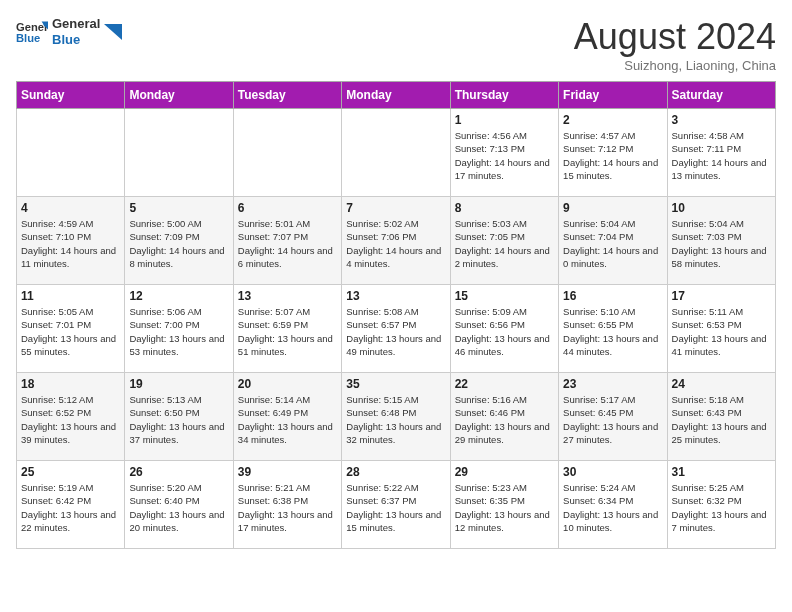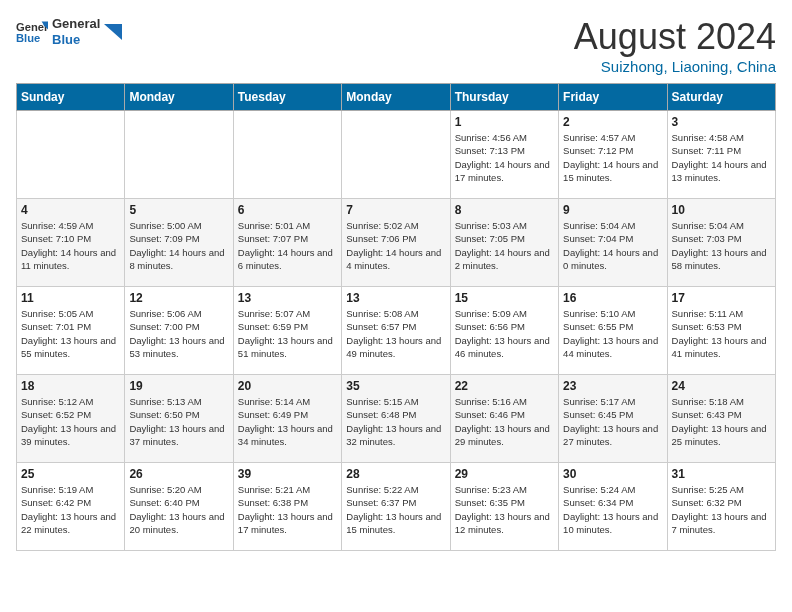--- a/index.html
+++ b/index.html
@@ -27,30 +27,30 @@
     }
     .title-block {
       text-align: right;
     }
     .month-title {
       font-size: 36px;
       color: #333;
       font-weight: normal;
     }
     .subtitle {
-      font-size: 15px;
-      color: #0369a1;
+      font-size: 13px;
+      color: #737373;
     }
     table {
       width: 100%;
       border-collapse: collapse;
       table-layout: fixed;
     }
     thead tr th {
-      background-color: #0369a1;
+      background-color: #a21caf;
       color: #fff;
       font-size: 12px;
       font-weight: bold;
       padding: 6px 4px;
       text-align: left;
       border: 1px solid #aaa;
     }
     tbody tr td {
       vertical-align: top;
       border: 1px solid #ccc;

